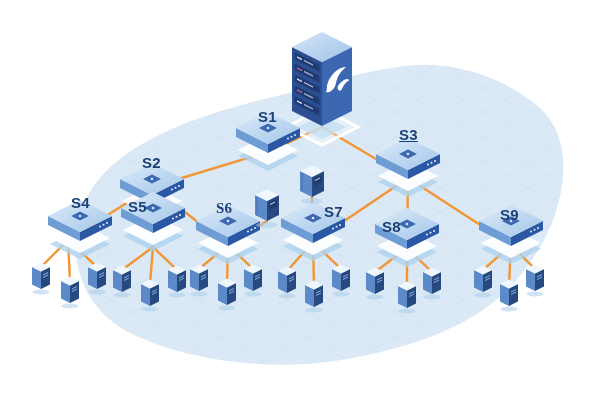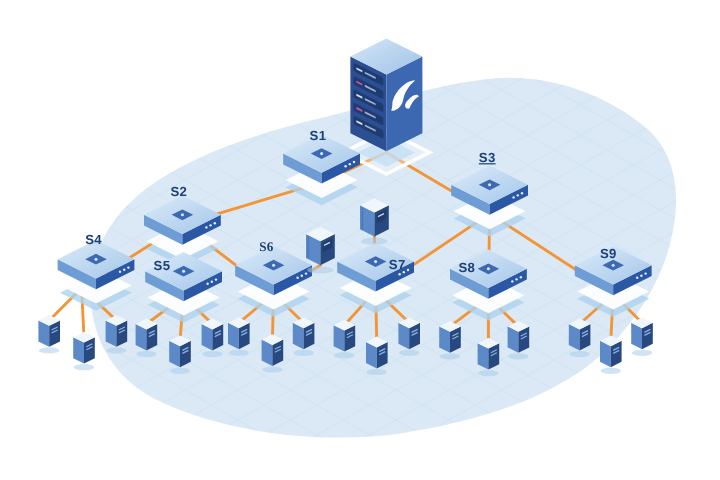--- a/index.html
+++ b/index.html
@@ -4,21 +4,21 @@
 <style>
   html,body{margin:0;padding:0;background:#fff;}
   #stage{
     position:relative;width:600px;height:400px;background:#fff;overflow:hidden;
     font-family:"Liberation Sans",sans-serif;
   }
   #stage svg.layer{position:absolute;left:0;top:0;}
   .node{position:absolute;}
   .node > svg{display:block;overflow:visible;}
   .node-label{
-    position:absolute;font-size:11px;font-weight:bold;
+    position:absolute;font-size:15px;font-weight:bold;
     color:var(--label-color,#1D4077);letter-spacing:.25px;white-space:nowrap;line-height:1;
   }
 </style>
 </head>
 <body>
 
 <div id="stage">
 
   <svg class="layer" width="600" height="400">
     <defs>
@@ -193,21 +193,21 @@
         <polygon points="4,18 36,34 36,43 4,27" fill="#6E9CD4"></polygon>
         <polygon points="36,34 68,18 68,27 36,43" fill="#2B58A4"></polygon>
         <polygon points="4,18 36,2 68,18 36,34" fill="url(#swtop)"></polygon>
         <polygon points="27,18 36,13.5 45,18 36,22.5" fill="#3C69B2"></polygon>
         <circle cx="36" cy="18" r="1.3" fill="#D6E7F6"></circle>
         <circle cx="56" cy="28.5" r="1" fill="#FFFFFF" opacity="0.9"></circle>
         <circle cx="59.5" cy="26.8" r="1" fill="#FFFFFF" opacity="0.9"></circle>
         <circle cx="63" cy="25" r="1" fill="#FFFFFF" opacity="0.9"></circle>
       </svg>
     </div>
-    <div class="node" style="left: 117px; top: 208px;">
+    <div class="node" style="left: 117px; top: 190px;">
       <span class="node-label" style="left: 11px; top: 9px;">S5</span>
       <svg width="72" height="64" viewBox="0 0 72 64">
         <defs>
           <linearGradient id="swtop" x1="0" y1="0" x2="1" y2="1">
             <stop offset="0" stop-color="#DCEBF9"></stop>
             <stop offset="1" stop-color="#A3C6E9"></stop>
           </linearGradient>
         </defs>
         <polygon points="6,46 36,31 66,46 36,61" fill="#ACD2EE" opacity="0.8"></polygon>
         <polygon points="6,40 36,25 66,40 36,55" fill="#FFFFFF" opacity="0.95"></polygon>
@@ -236,21 +236,21 @@
         <polygon points="36,34 68,18 68,27 36,43" fill="#2B58A4"></polygon>
         <polygon points="4,18 36,2 68,18 36,34" fill="url(#swtop)"></polygon>
         <polygon points="27,18 36,13.5 45,18 36,22.5" fill="#3C69B2"></polygon>
         <circle cx="36" cy="18" r="1.3" fill="#D6E7F6"></circle>
         <circle cx="56" cy="28.5" r="1" fill="#FFFFFF" opacity="0.9"></circle>
         <circle cx="59.5" cy="26.8" r="1" fill="#FFFFFF" opacity="0.9"></circle>
         <circle cx="63" cy="25" r="1" fill="#FFFFFF" opacity="0.9"></circle>
       </svg>
     </div>
     <div class="node" style="left: 277px; top: 200px;">
-      <span class="node-label" style="left: 47px; top: 16px;">S7</span>
+      <span class="node-label" style="left: 47px; top: 4px;">S7</span>
       <svg width="72" height="64" viewBox="0 0 72 64">
         <defs>
           <linearGradient id="swtop" x1="0" y1="0" x2="1" y2="1">
             <stop offset="0" stop-color="#DCEBF9"></stop>
             <stop offset="1" stop-color="#A3C6E9"></stop>
           </linearGradient>
         </defs>
         <polygon points="6,46 36,31 66,46 36,61" fill="#ACD2EE" opacity="0.8"></polygon>
         <polygon points="6,40 36,25 66,40 36,55" fill="#FFFFFF" opacity="0.95"></polygon>
         <polygon points="4,18 36,34 36,43 4,27" fill="#6E9CD4"></polygon>

